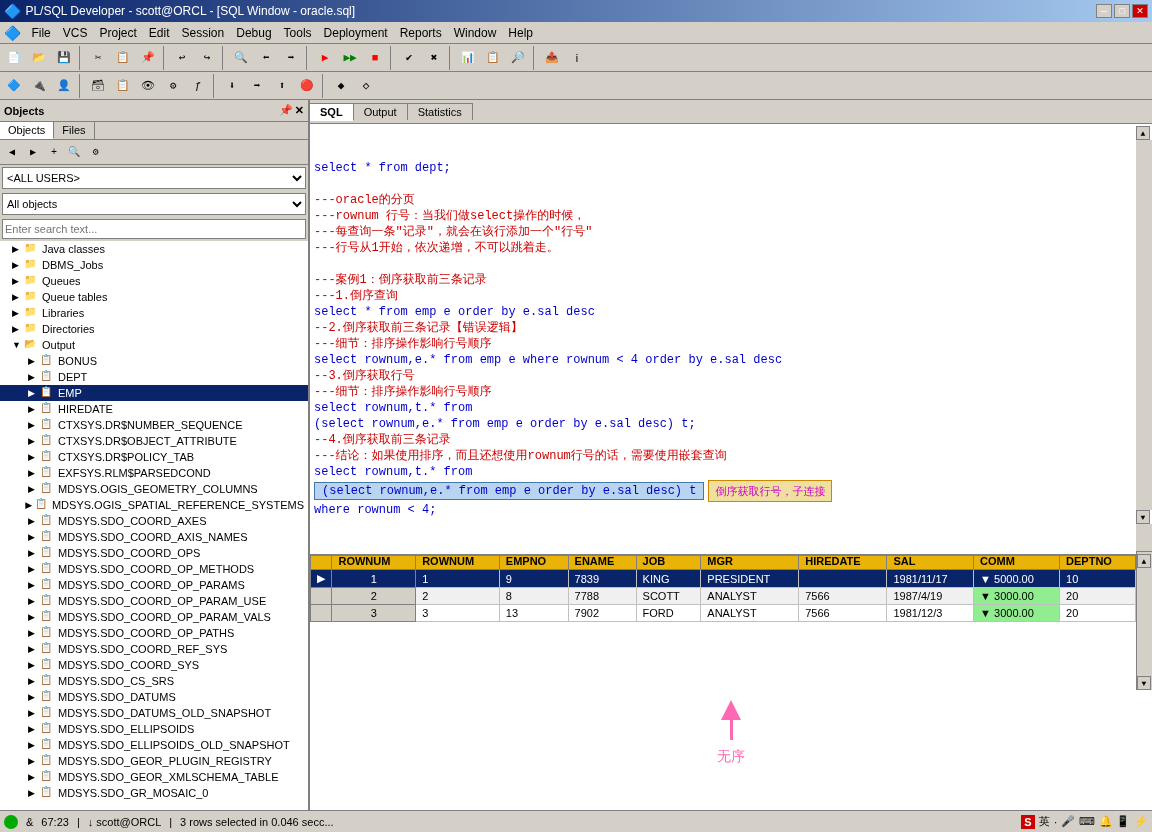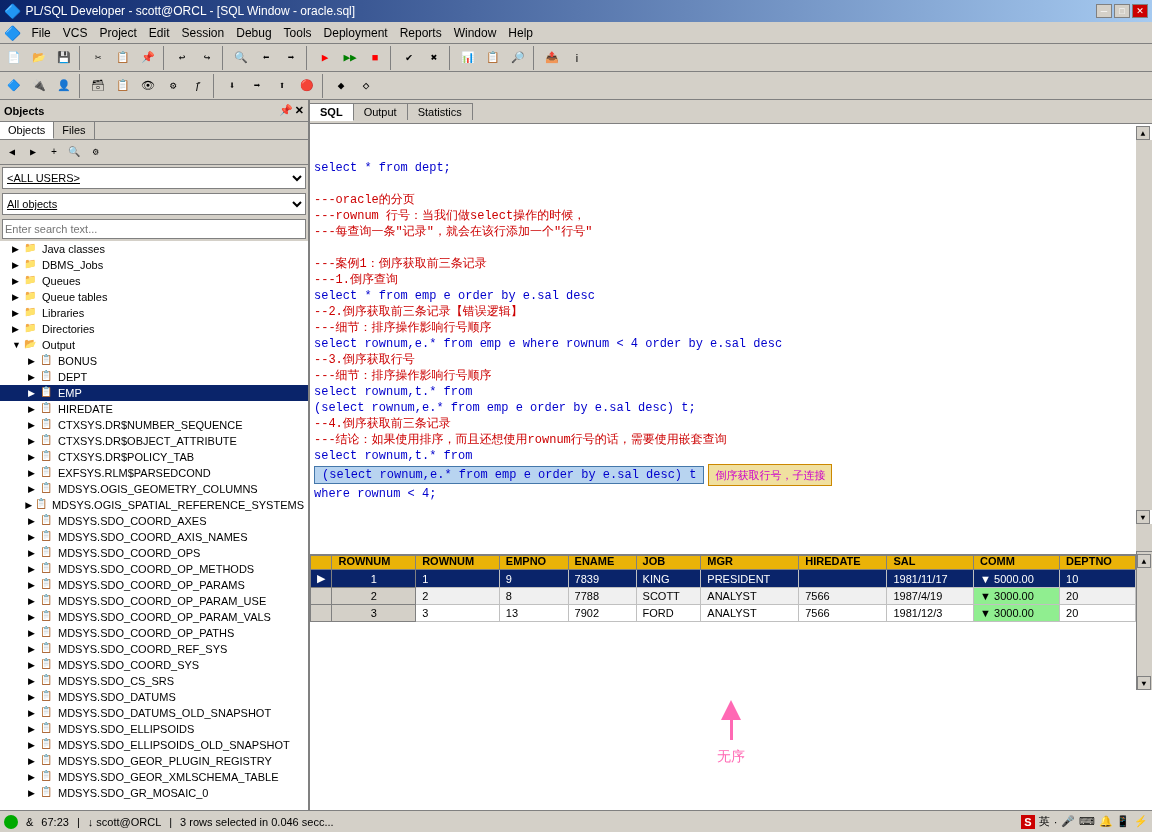--- a/index.html
+++ b/index.html
@@ -26,21 +26,21 @@
 
     
     .left-panel { width: 310px; background: #d4d0c8; border-right: 2px solid #808080; display: flex; flex-direction: column; }
     .objects-header { background: #d4d0c8; height: 22px; display: flex; align-items: center; justify-content: space-between; padding: 0 4px; border-bottom: 1px solid #808080; font-family: Arial, sans-serif; font-size: 11px; font-weight: bold; }
     .objects-tabs { display: flex; border-bottom: 1px solid #808080; }
     .obj-tab { padding: 2px 8px; font-family: Arial, sans-serif; font-size: 11px; cursor: pointer; background: #d4d0c8; border-right: 1px solid #808080; }
     .obj-tab.active { background: white; border-bottom: 1px solid white; }
     .obj-toolbar { display: flex; padding: 2px; gap: 1px; border-bottom: 1px solid #808080; }
     .obj-tb-btn { width: 20px; height: 20px; display: flex; align-items: center; justify-content: center; font-size: 10px; cursor: pointer; background: #d4d0c8; border: 1px solid transparent; }
     .dropdown-row { margin: 2px; }
-    .dropdown-sel { width: 100%; height: 22px; font-size: 11px; background: white; border: 1px solid #808080; font-family: Arial, sans-serif; text-decoration: underline; }
+    .dropdown-sel { width: 100%; height: 22px; font-size: 11px; background: white; border: 1px solid #808080; font-family: Arial, sans-serif; }
     .search-row { margin: 2px; }
     .search-input { width: 100%; height: 20px; font-size: 11px; border: 1px solid #808080; background: white; padding: 0 2px; font-family: Arial, sans-serif; }
     .tree-area { flex: 1; overflow-y: auto; background: white; }
     .tree-item { display: flex; align-items: center; padding: 1px 4px; font-size: 11px; font-family: Arial, sans-serif; cursor: pointer; white-space: nowrap; }
     .tree-item.selected { background: #0a246a; color: white; }
     .tree-indent { display: inline-block; }
     .tree-arrow { display: inline-block; width: 12px; font-size: 9px; }
     .tree-icon { display: inline-block; width: 16px; height: 14px; margin-right: 2px; font-size: 10px; }
     .folder-icon { color: #FFD700; }
     .table-icon { color: #4444FF; }
@@ -430,20 +430,21 @@
       </div>
     </div>
 
     <div style="display:flex;flex:none;height:400px;">
       <div class="sql-editor" style="flex:1;overflow-y:auto;">
         <div class="sql-line c-blue">select * from dept;</div>
         <div class="sql-line">&nbsp;</div>
         <div class="sql-line c-red">---oracle的分页</div>
         <div class="sql-line c-red">---rownum 行号：当我们做select操作的时候，</div>
         <div class="sql-line c-red">---每查询一条"记录"，就会在该行添加一个"行号"</div>
+        <div class="sql-line c-red">---行号从1开始，依次递增，不可以跳着走。</div>
         <div class="sql-line">&nbsp;</div>
         <div class="sql-line c-red">---案例1：倒序获取前三条记录</div>
         <div class="sql-line c-red">---1.倒序查询</div>
         <div class="sql-line c-blue">select * from emp e order by e.sal desc</div>
         <div class="sql-line c-red">--2.倒序获取前三条记录【错误逻辑】</div>
         <div class="sql-line c-red">---细节：排序操作影响行号顺序</div>
         <div class="sql-line c-blue">select rownum,e.* from emp e where rownum &lt; 4 order by e.sal desc</div>
         <div class="sql-line c-red">--3.倒序获取行号</div>
         <div class="sql-line c-red">---细节：排序操作影响行号顺序</div>
         <div class="sql-line c-blue">select rownum,t.* from</div>

